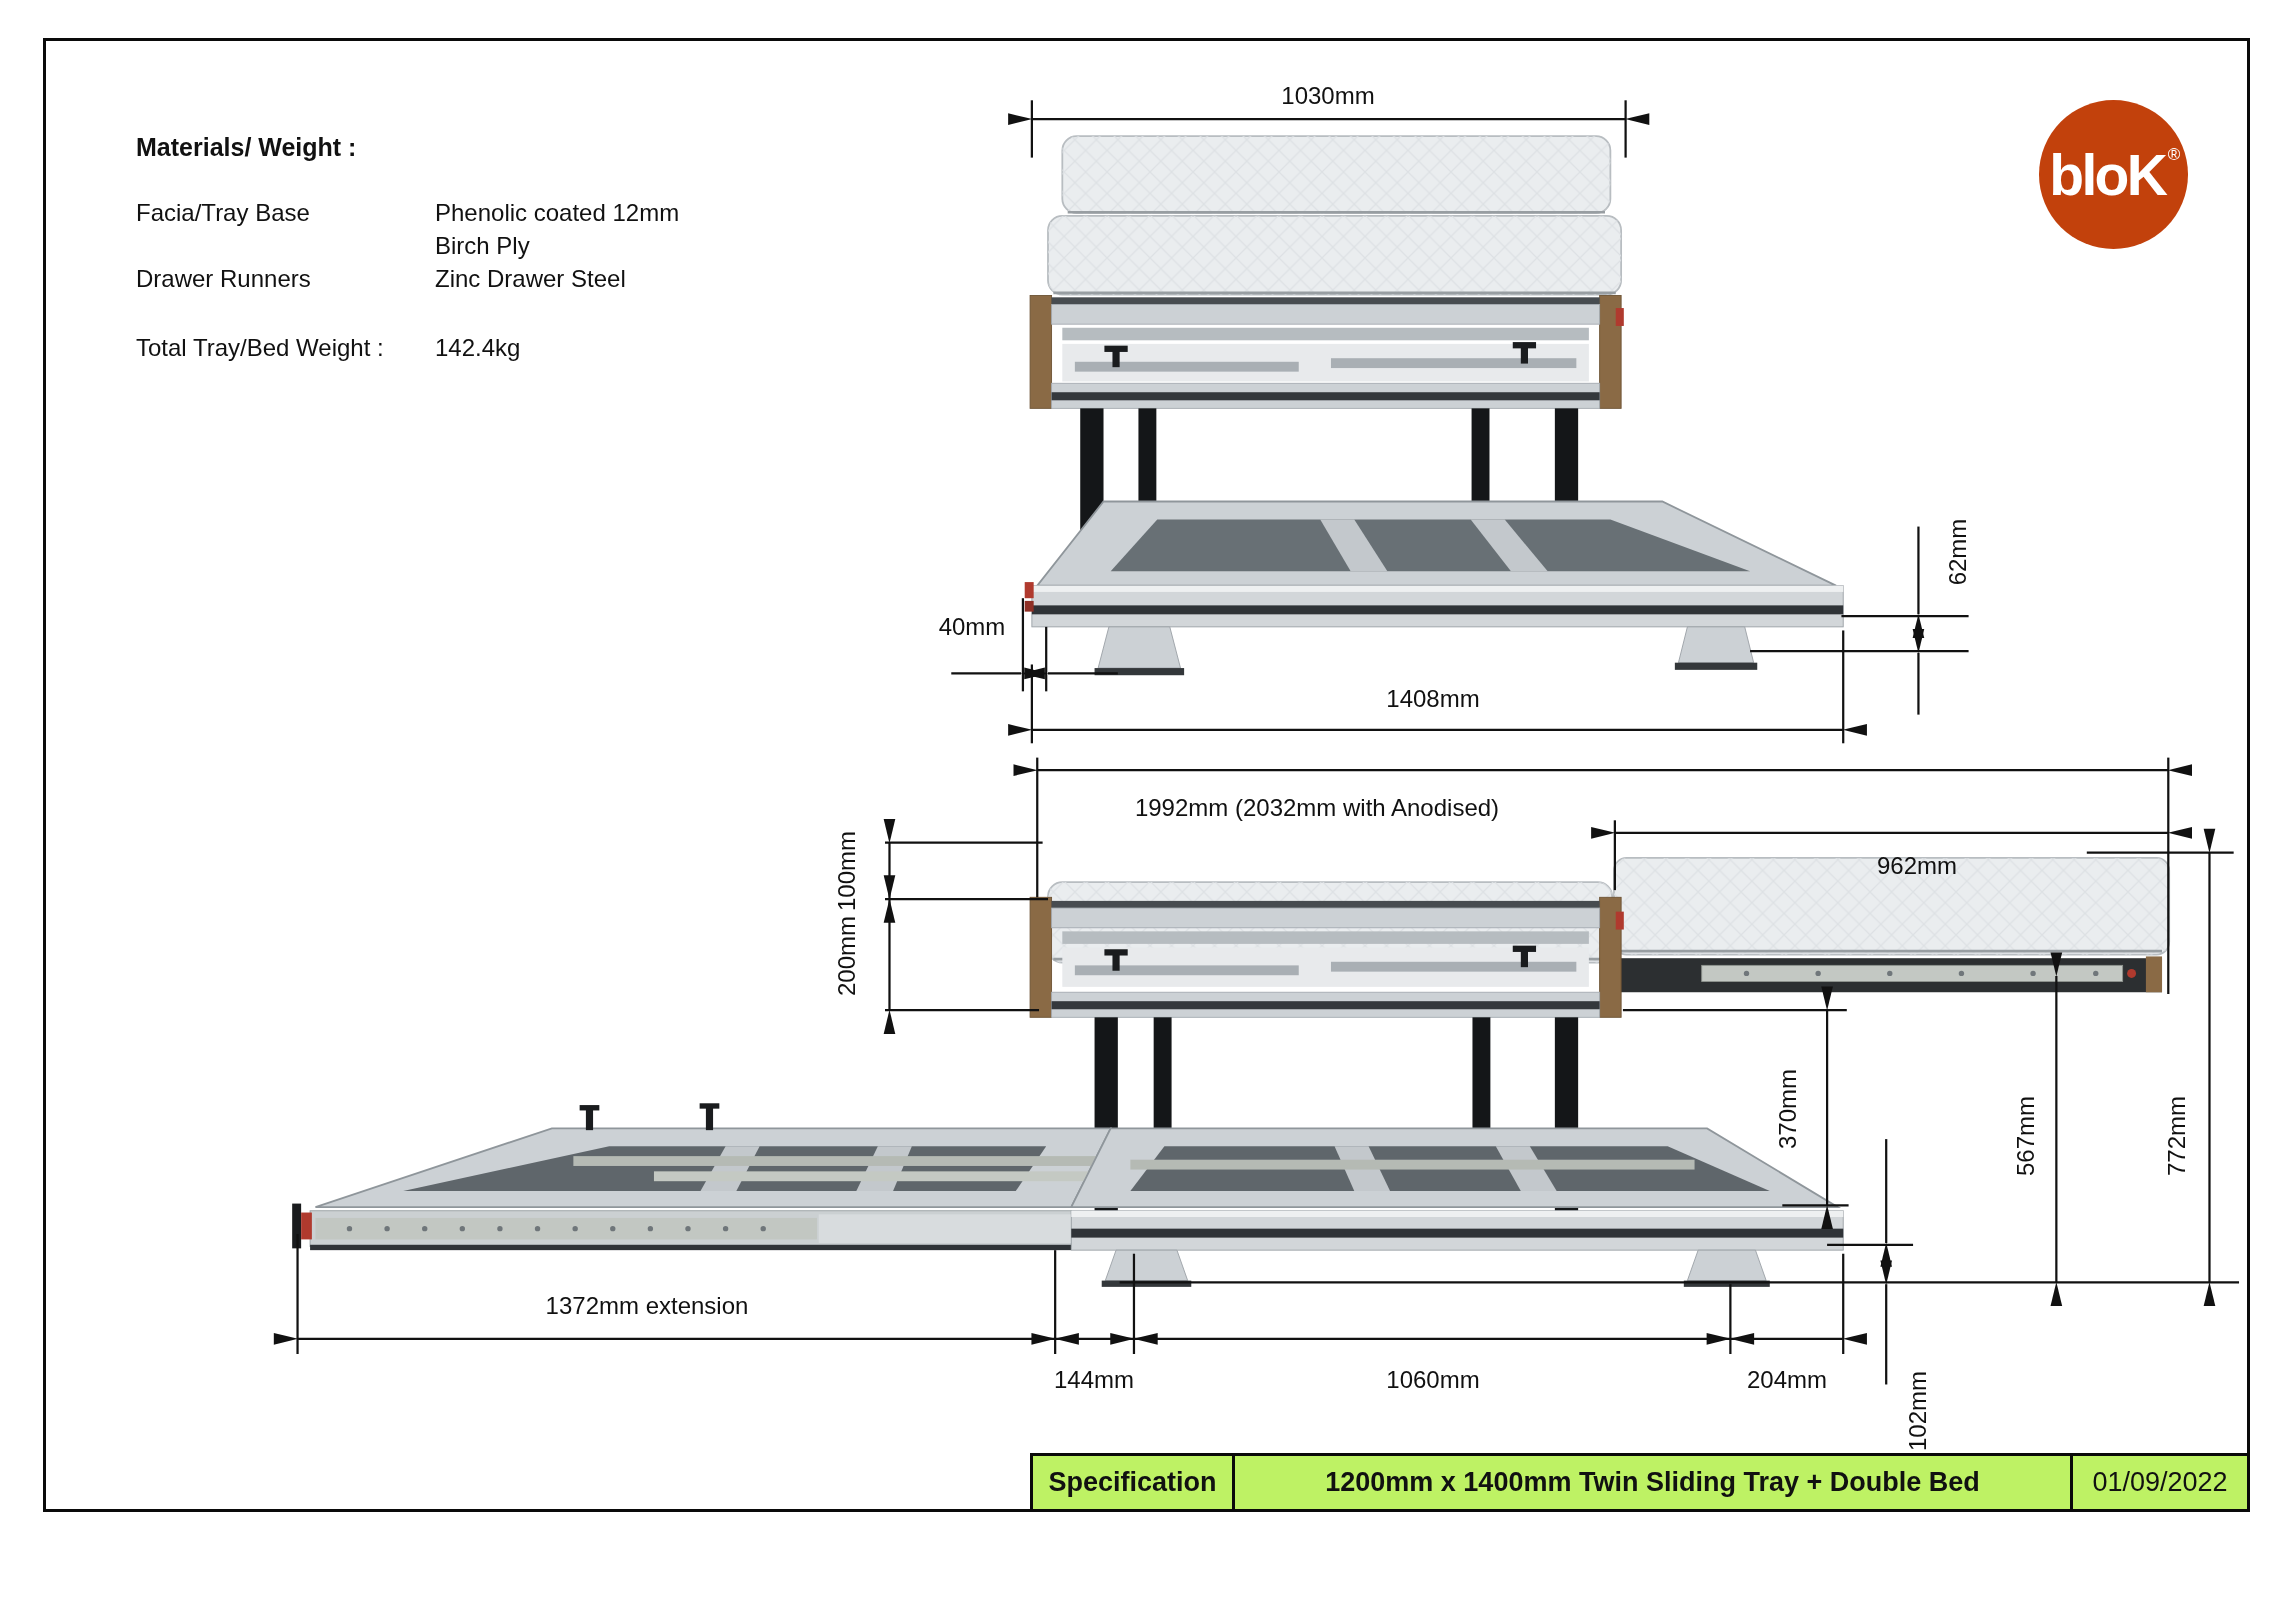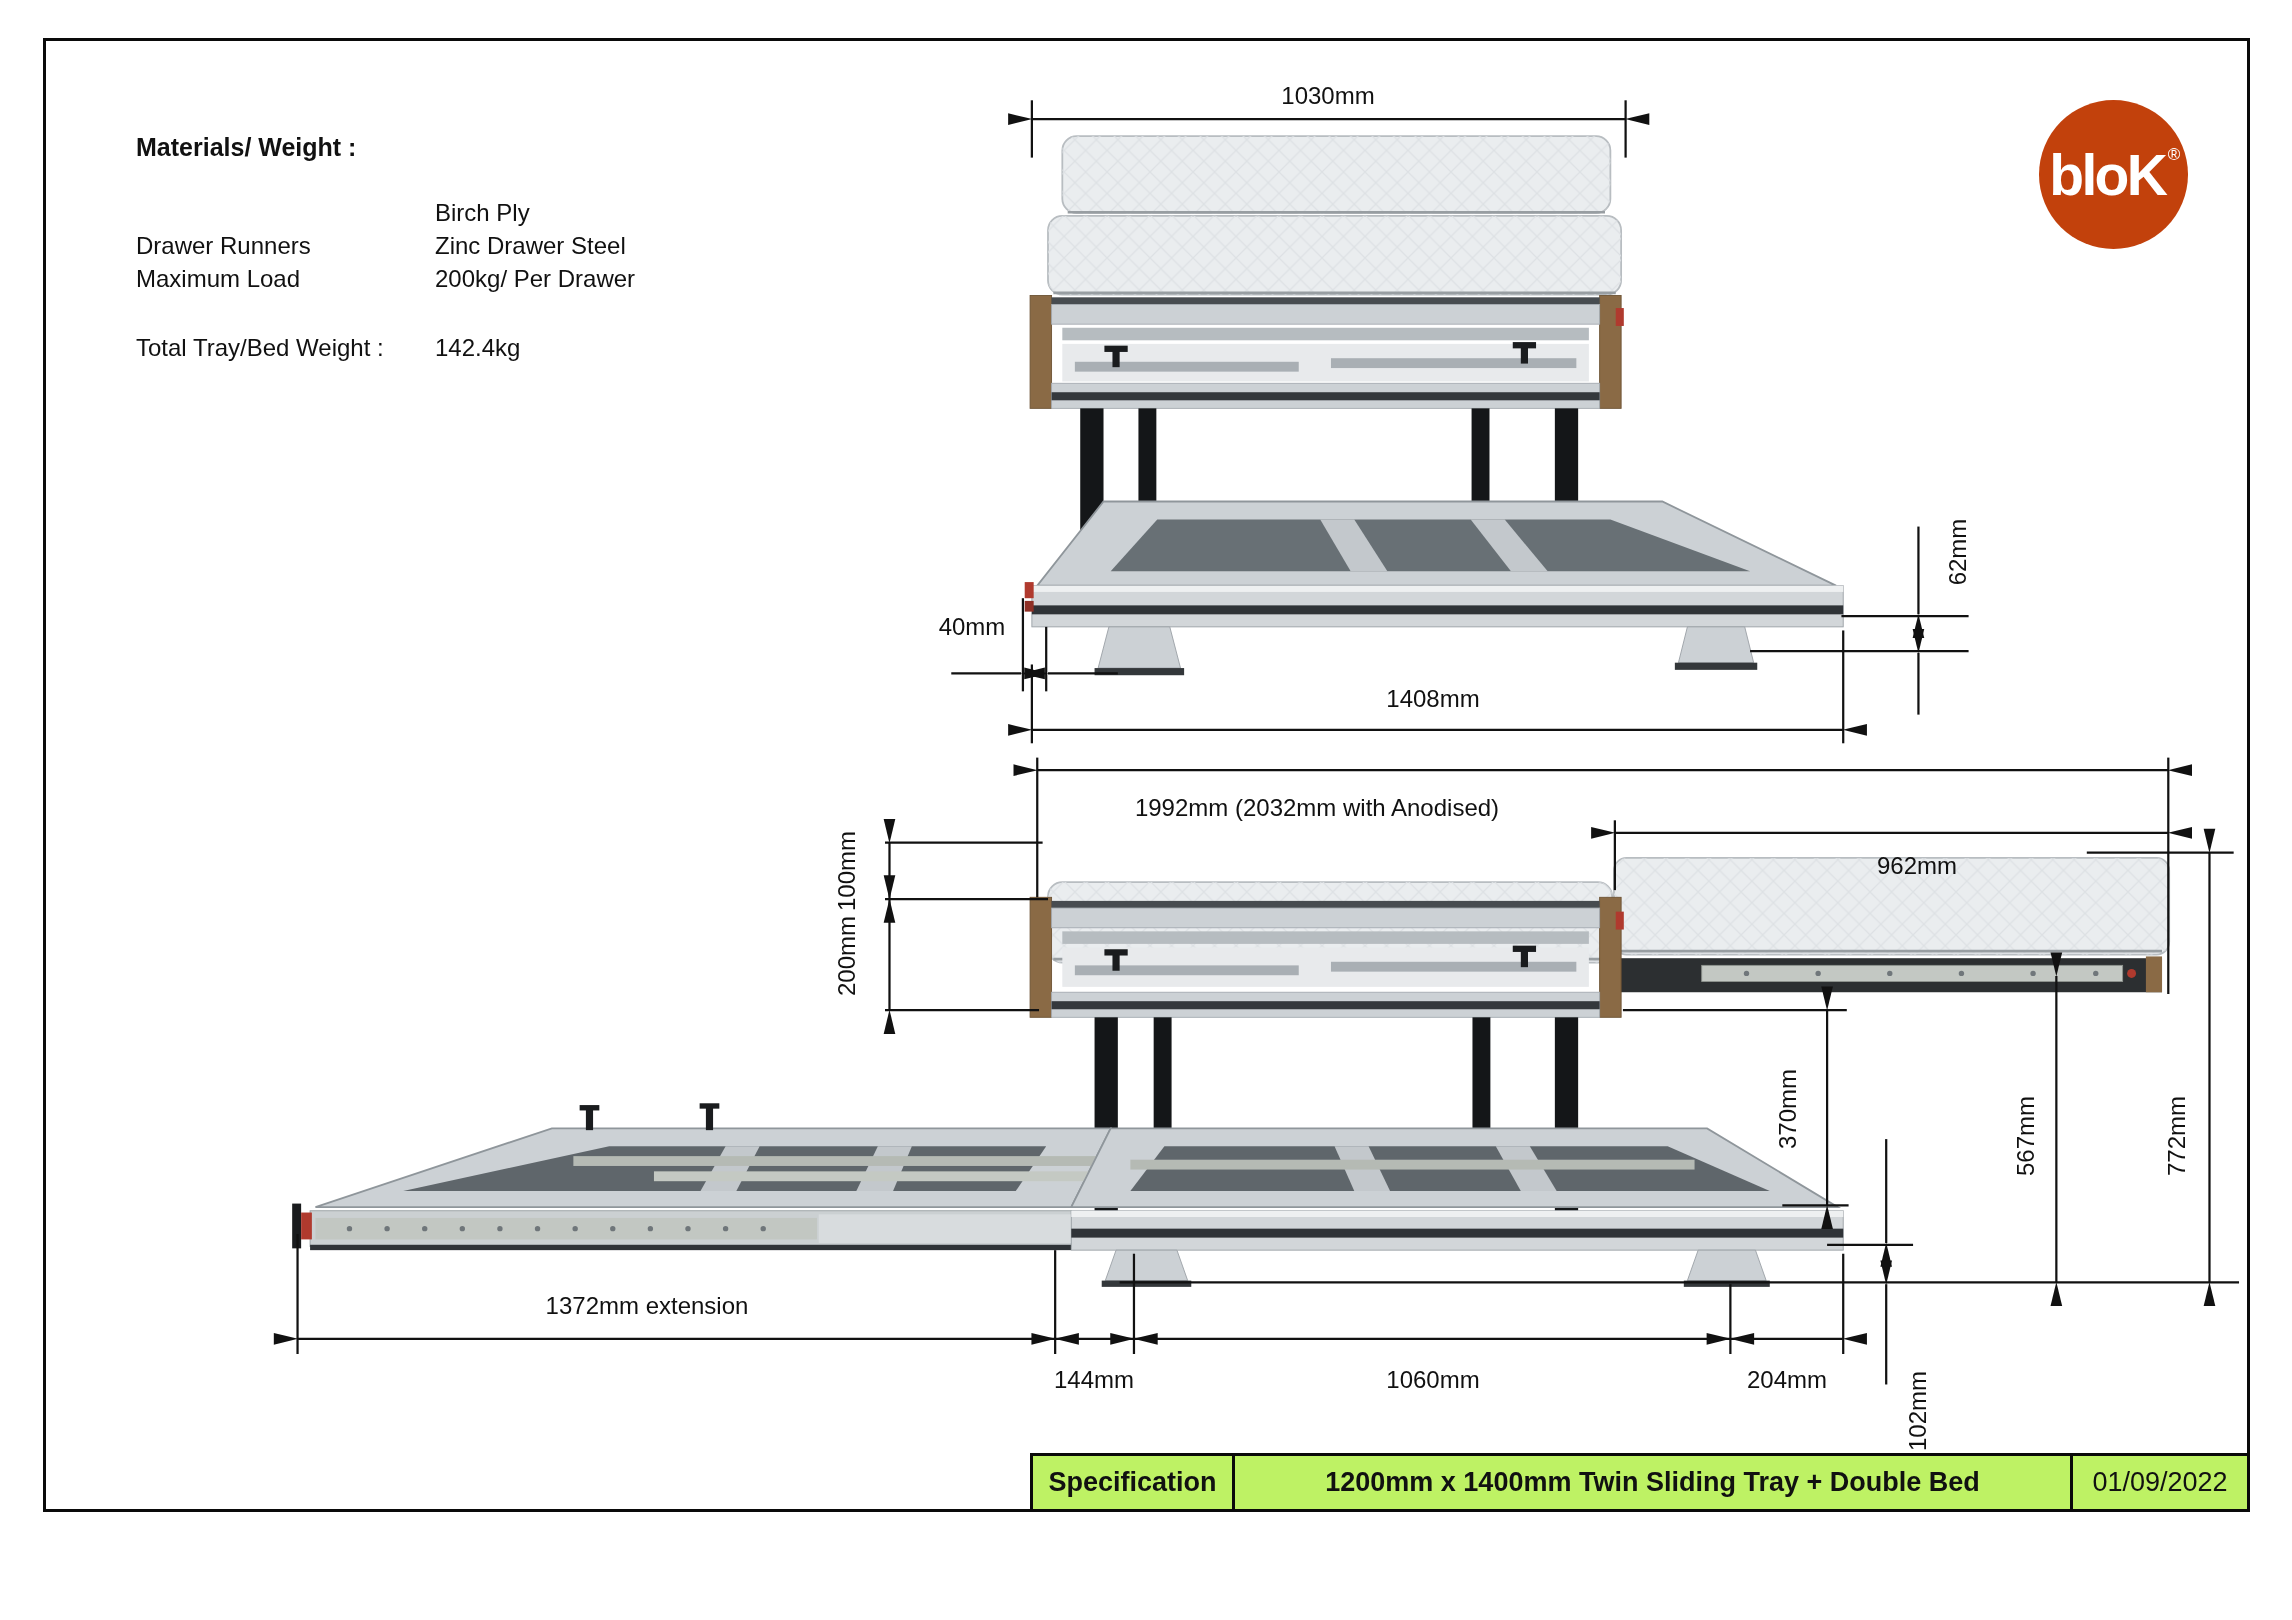--- a/index.html
+++ b/index.html
@@ -45,30 +45,30 @@
 </style>
 </head>
 <body>
 
 <div class="abs page-frame"></div>
 
 <div class="abs materials">
   <div class="title">Materials/ Weight :</div>
   <div class="mrows">
     <div class="mrow">
+      <div class="mlabel">Facia/Tray Base</div>
+      <div>Phenolic coated 12mm</div>
+    </div>
+    <div class="mrow">
       <div class="mlabel"></div>
       <div>Birch Ply</div>
     </div>
     <div class="mrow">
       <div class="mlabel">Drawer Runners</div>
       <div>Zinc Drawer Steel</div>
-    </div>
-    <div class="mrow">
-      <div class="mlabel">Maximum Load</div>
-      <div>200kg/ Per Drawer</div>
     </div>
   </div>
   <div class="mtotal">
     <div class="mlabel">Total Tray/Bed Weight :</div>
     <div>142.4kg</div>
   </div>
 </div>
 
 <div class="abs logo">
   <span class="word">bloK</span>

